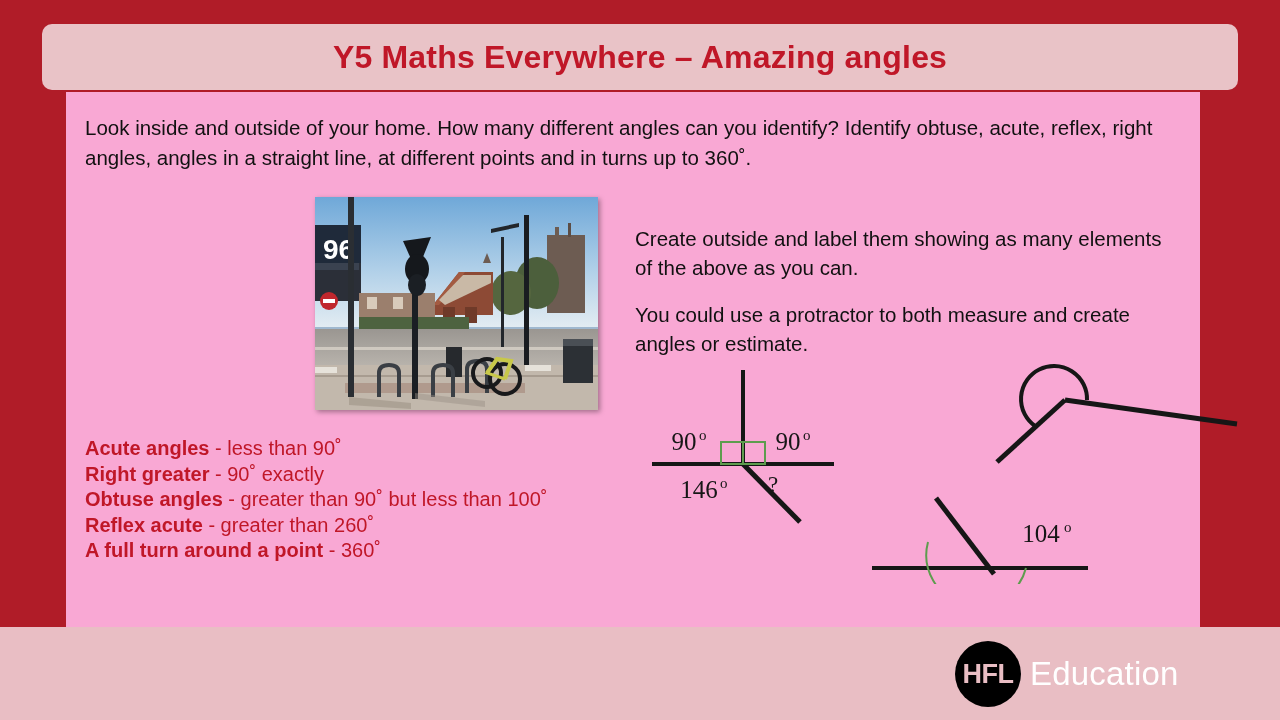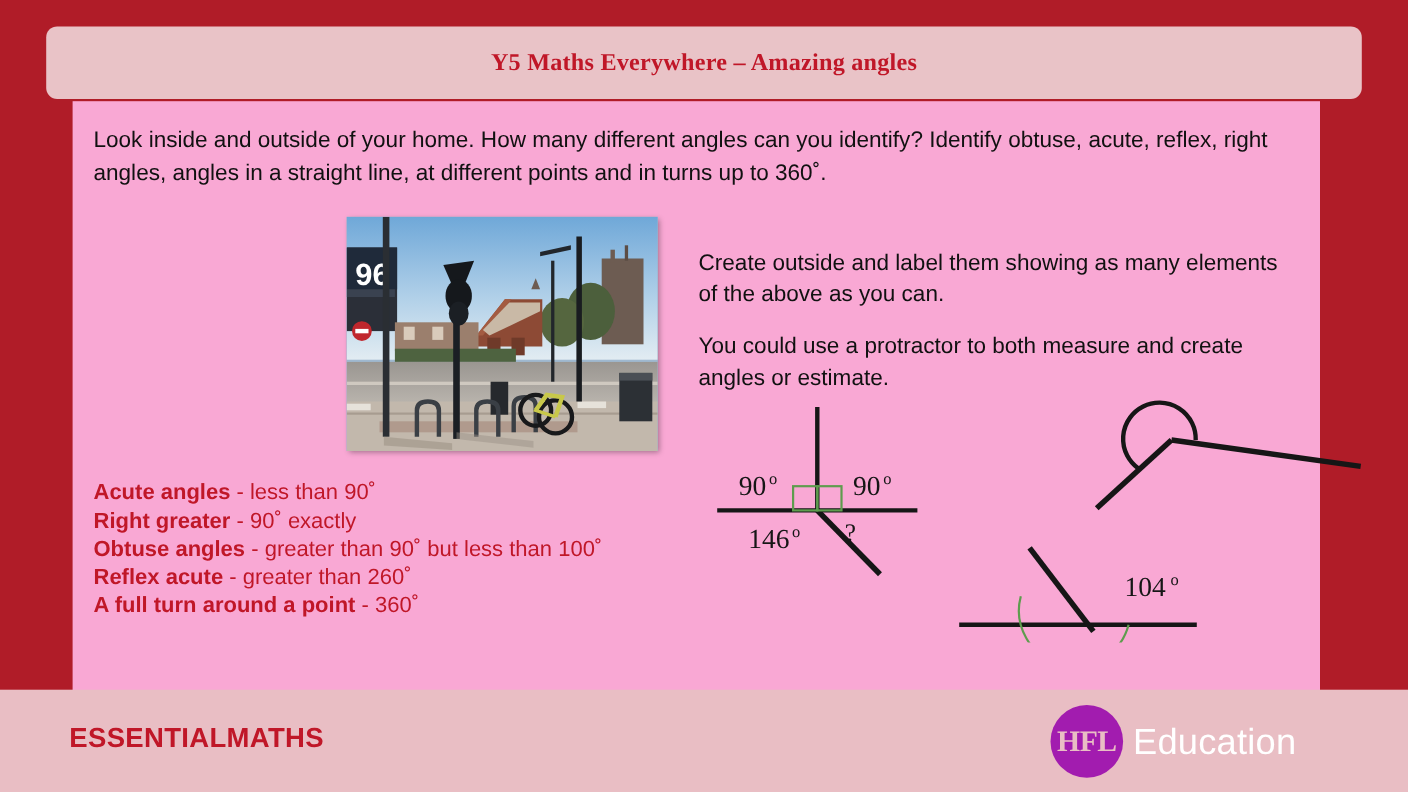--- a/index.html
+++ b/index.html
@@ -23,25 +23,24 @@
     width: 1196px;
     height: 66px;
     background: #E9C3C7;
     border-radius: 10px;
     display: flex;
     align-items: center;
     justify-content: center;
   }
   .title-text {
     color: #C01728;
-    font-size: 22px;
+    font-size: 32px;
     font-weight: bold;
     letter-spacing: 0.2px;
     white-space: nowrap;
-    font-family: Liberation Serif, serif;
   }
 
   
   .content-panel {
     position: absolute;
     left: 66px;
     top: 92px;
     width: 1134px;
     height: 602px;
     background: #f9a8d4;
@@ -150,25 +149,24 @@
     left: 955px;
     top: 14px;
     height: 66px;
     display: flex;
     align-items: center;
   }
   .hfl-circle {
     width: 66px;
     height: 66px;
     border-radius: 50%;
-    background: #a21caf;
+    background: #000000;
     display: flex;
     align-items: center;
     justify-content: center;
-    font-family: Liberation Serif, serif;
   }
   .hfl-mark {
     color: #E9BEC4;
     font-size: 27px;
     font-weight: bold;
     letter-spacing: -0.5px;
   }
   .hfl-word {
     color: #FFFFFF;
     font-size: 33px;
@@ -342,20 +340,19 @@
       <path d="M 62 58 A 42 42 0 0 0 160 84" fill="none" stroke="#5E9C4E" stroke-width="2"></path>
 
       <text class="dlabel" x="175" y="58" font-size="25" text-anchor="middle">104</text>
       <text class="dlabel" x="198" y="48" font-size="15">o</text>
     </svg>
   </div>
 
 </div>
 
 <div class="footer">
-  <div class="footer-brand">ESSENTIALMATHS</div>
   <div class="hfl-logo">
     <div class="hfl-circle">
       <span class="hfl-mark">HFL</span>
     </div>
     <span class="hfl-word">Education</span>
   </div>
 </div>
 
 </body></html>

